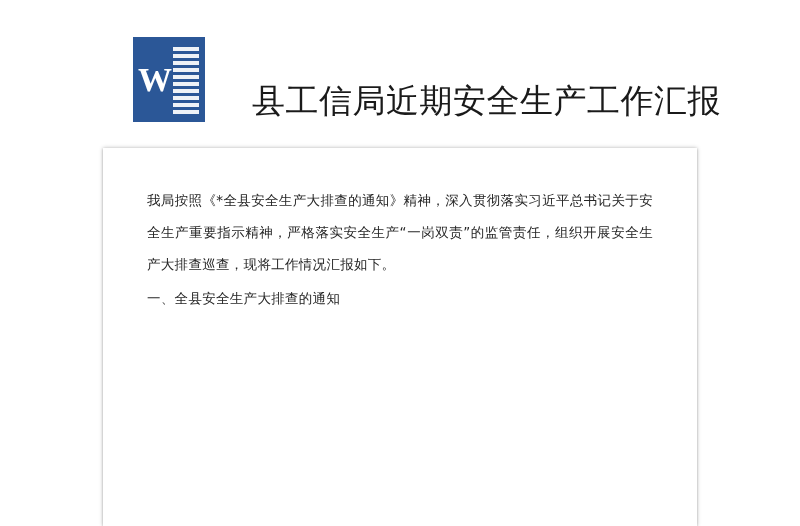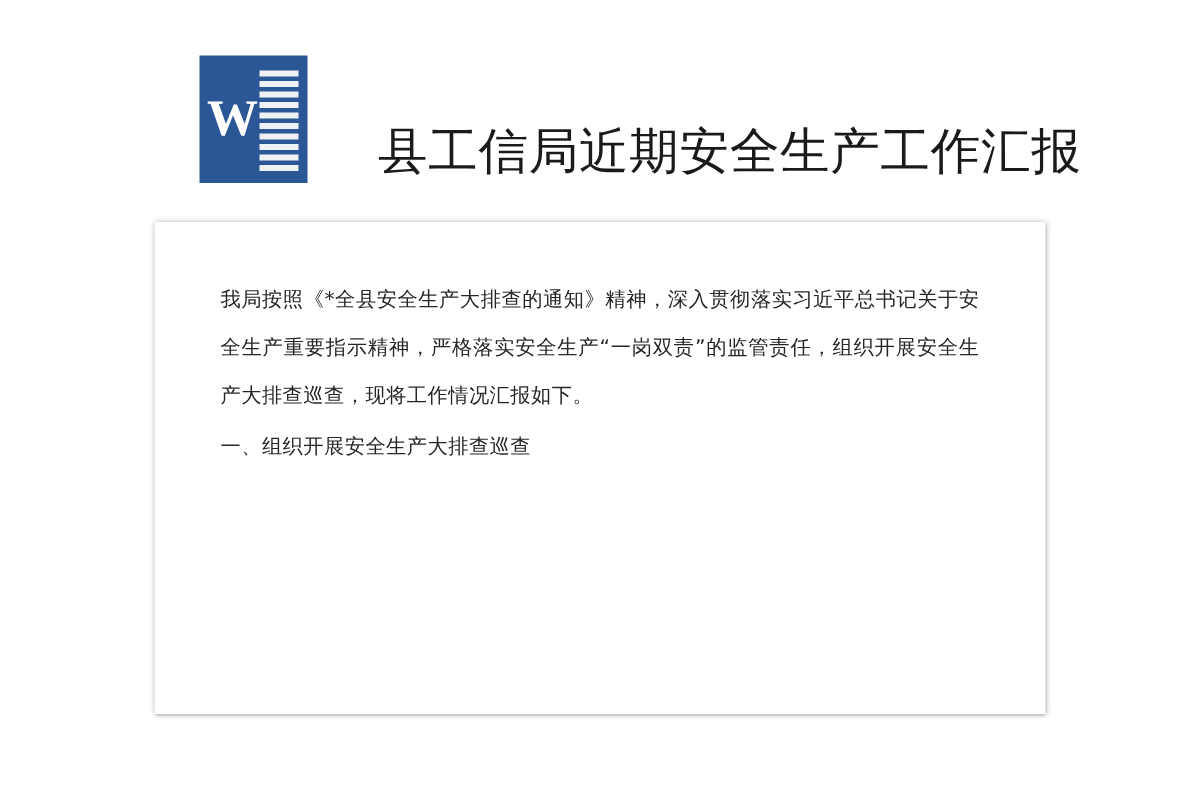--- a/index.html
+++ b/index.html
@@ -81,21 +81,21 @@
     font-weight: normal;
     letter-spacing: 0.5px;
     margin-top: 44px;
   }
   
   .sheet {
     position: absolute;
     left: 103px;
     top: 148px;
     width: 594px;
-    height: 328px;
+    height: 378px;
     background: #ffffff;
     box-shadow: 0 0 4px rgba(0,0,0,0.28), 0 1px 2px rgba(0,0,0,0.18);
     box-sizing: border-box;
     overflow: hidden;
   }
   .sheet-body {
     padding: 36px 44px 0 44px;
   }
   .para {
     font-size: 13.5px;
@@ -132,17 +132,17 @@
             <i></i>
         </div>
       </div>
     </div>
     <div class="doc-title">县工信局近期安全生产工作汇报</div>
   </div>
 
   <div class="sheet">
     <div class="sheet-body">
       <p class="para indent">我局按照《*全县安全生产大排查的通知》精神，深入贯彻落实习近平总书记关于安全生产重要指示精神，严格落实安全生产“一岗双责”的监管责任，组织开展安全生产大排查巡查，现将工作情况汇报如下。</p>
-      <p class="para indent">一、组织开展安全生产大排查巡查</p>
+      <p class="para indent">一、全县安全生产大排查的通知</p>
     </div>
   </div>
 
 </div>
 
 </body></html>

